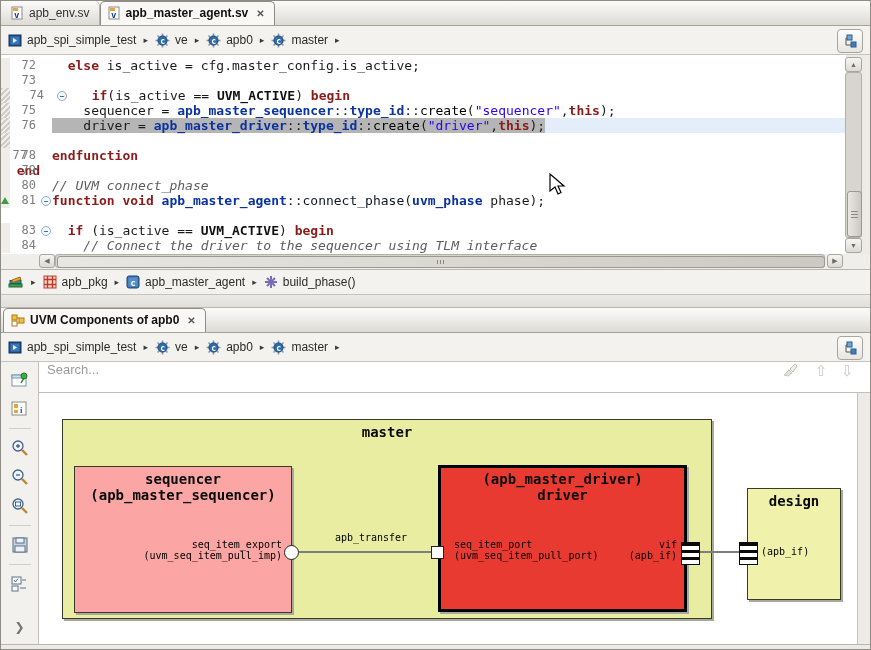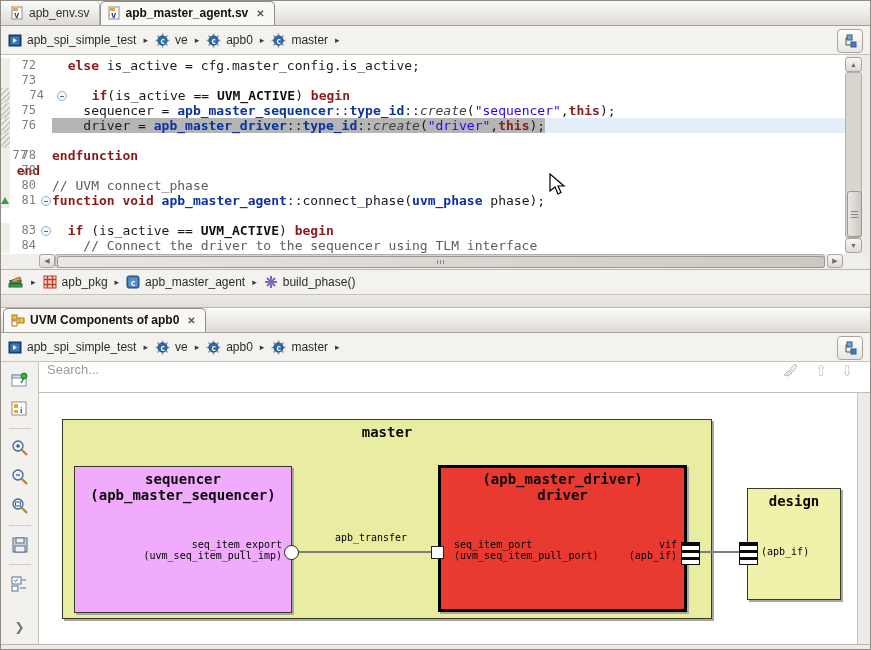--- a/index.html
+++ b/index.html
@@ -29,22 +29,22 @@
   .ann.hatch{background:repeating-linear-gradient(135deg,#cfcdc7 0 2px,#f0efeb 2px 4px);}
   .ovr-tri{position:absolute;left:0px;top:4px;width:0;height:0;border-left:4px solid transparent;border-right:4px solid transparent;border-bottom:7px solid #3f9b42;}
   .num{width:26px;flex:none;text-align:right;color:#7d7d7d;font-size:12px;padding-right:3px;}
   .foldc{width:13px;flex:none;position:relative;}
   .fold-dot{position:absolute;left:2px;top:3px;width:8px;height:8px;border:1px solid #92aec9;border-radius:50%;background:#f4f8fc;}
   .fold-dot::after{content:"";position:absolute;left:2px;top:3.5px;width:4px;height:1px;background:#4a7099;}
   .txt{flex:1;color:#1a1a1a;}
   .txt.cur{background:#e4eefb;}
   .selwrap{background:#b5b5b5;}
   .tk-p{color:#1a1a1a}.tk-k{color:#8b1a1a;font-weight:bold}.tk-t{color:#0a32a0;font-weight:bold}
-  .tk-f{color:#0f172a}.tk-fi{color:#404040;font-style:italic}.tk-s{color:#2a00ff}
-  .tk-b{color:#111;font-weight:bold}.tk-c{color:#5d5d5d;}
+  .tk-f{color:#0f172a}.tk-fi{color:#000000;}.tk-s{color:#2a00ff}
+  .tk-b{color:#111;font-weight:bold}.tk-c{color:#5d5d5d;font-style:italic}
 
   
   .sb-btn{background:linear-gradient(#f6f5f3,#dddad4);border:1px solid #a9a69e;border-radius:3px;color:#6e6b65;
           display:flex;align-items:center;justify-content:center;font-size:7px;}
   .sb-track{background:#d8d5cf;border:1px solid #b3b0a9;border-radius:3px;}
   .sb-thumb{background:linear-gradient(90deg,#e9e7e2,#ccc9c2);border:1px solid #9b988f;border-radius:3px;position:absolute;}
   .grip-v{position:absolute;left:3px;right:3px;top:50%;height:7px;margin-top:-3px;
           background:repeating-linear-gradient(#8d8a82 0 1px,transparent 1px 3px);}
   .grip-h{position:absolute;top:3px;bottom:3px;left:50%;width:9px;margin-left:-4px;
           background:repeating-linear-gradient(90deg,#8d8a82 0 1px,transparent 1px 3px);}
@@ -400,21 +400,21 @@
   </div>
 
   <div id="canvas" class="abs" style="left:38px;top:392px;width:819px;height:251px;">
 
     <div class="dbox" id="box-agent" style="left: 23px; top: 26px; width: 650px; height: 200px; background: rgb(232, 237, 162);">
       <div class="dg-title" style="top:4px;">
         <div>master</div>
       </div>
     </div>
 
-    <div class="dbox" id="box-seq" style="left: 35px; top: 73px; width: 218px; height: 147px; background: #f0abfc;">
+    <div class="dbox" id="box-seq" style="left: 35px; top: 73px; width: 218px; height: 147px; background: #fca5a5;">
       <div class="dg-title" style="top:4px;">
         <div>sequencer</div>
         <div>(apb_master_sequencer)</div>
       </div>
     </div>
     <div class="plabel" style="left:40px;top:146px;width:203px;text-align:right;">
       <div>seq_item_export</div>
       <div>(uvm_seq_item_pull_imp)</div>
     </div>
 

